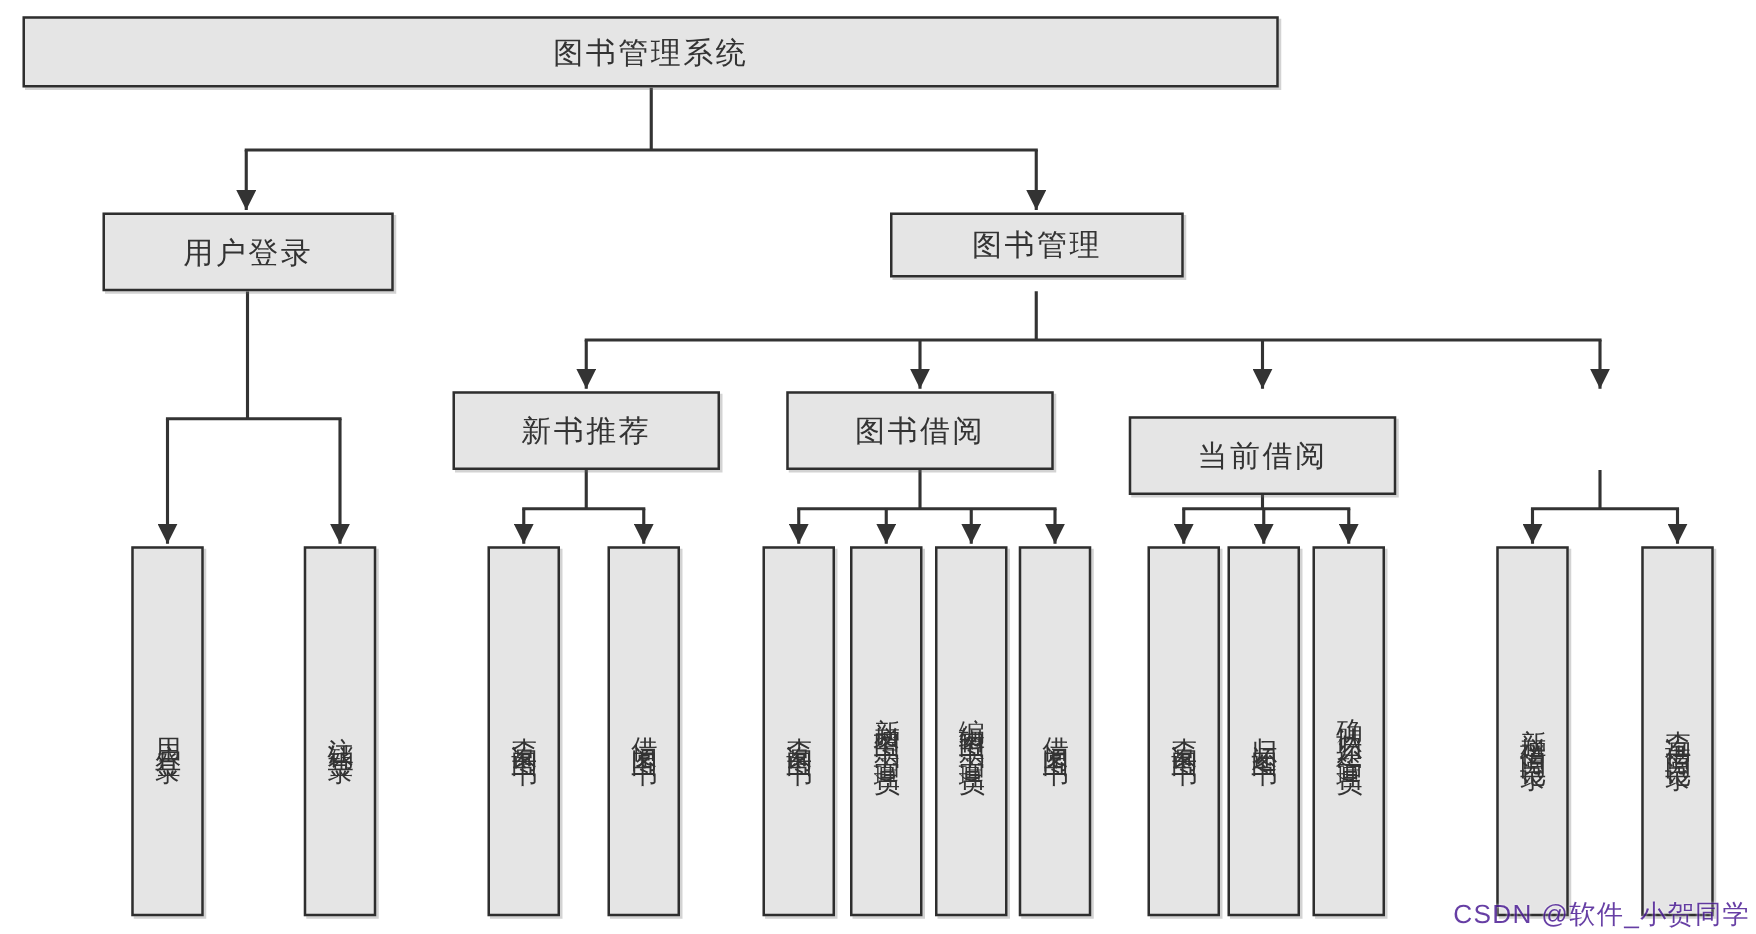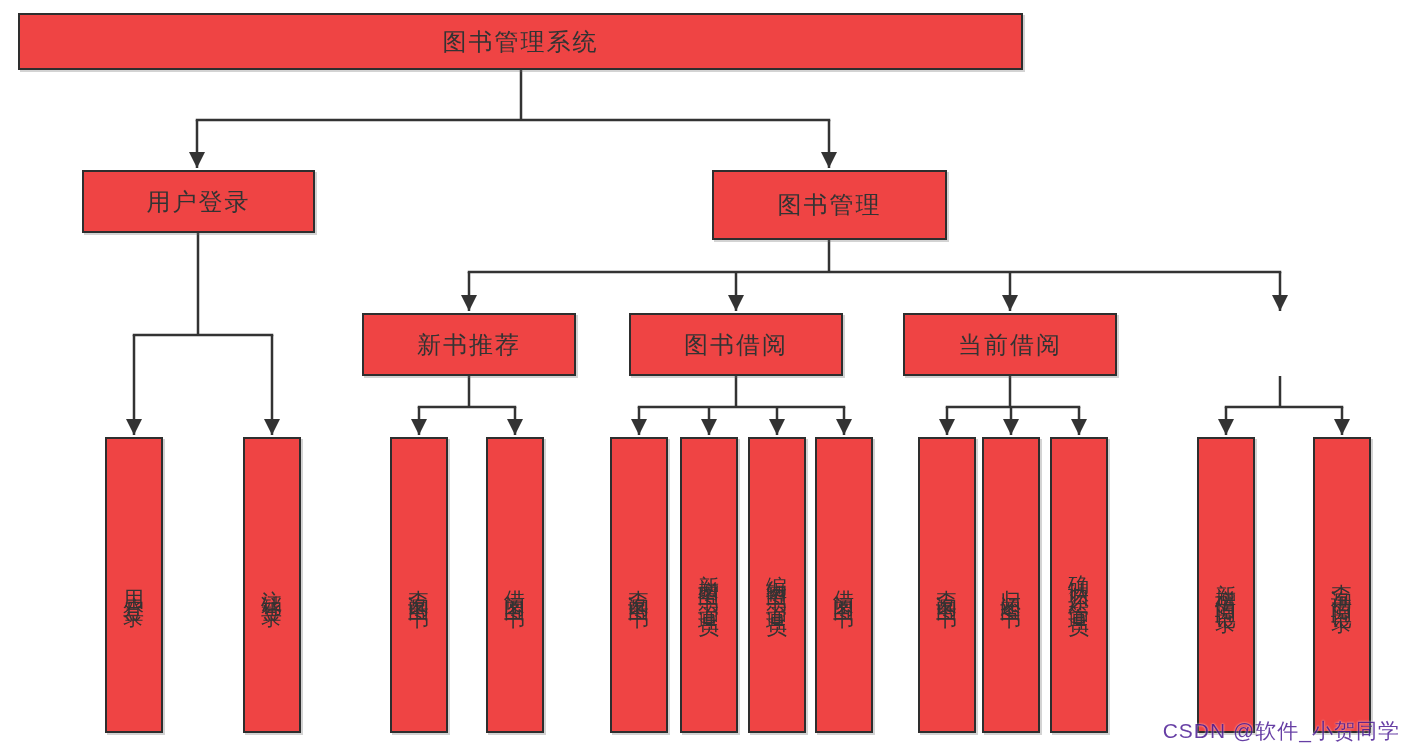--- a/index.html
+++ b/index.html
@@ -19,21 +19,21 @@
     position: absolute;
     left: 0;
     top: 0;
     width: 1405px;
     height: 747px;
   }
   .box {
     position: absolute;
     box-sizing: border-box;
     border: 2.5px solid #2e2e2e;
-    background: #ef4444;
+    background: #e5e5e5;
     box-shadow: 2px 2px 0 rgba(110,110,110,0.30);
     display: flex;
     align-items: center;
     justify-content: center;
   }
   .hlabel {
     font-size: 24px;
     color: #333333;
     letter-spacing: 2px;
     white-space: nowrap;
@@ -123,31 +123,31 @@
     </g>
   </svg>
 
   <div class="box" style="left:18px; top:13px; width:1005px; height:57px;">
     <span class="hlabel">图书管理系统</span>
   </div>
 
   <div class="box" style="left:82px; top:170px; width:233px; height:63px;">
     <span class="hlabel">用户登录</span>
   </div>
-  <div class="box" style="left:712px; top:170px; width:235px; height:70px;">
+  <div class="box" style="left:712px; top:170px; width:235px; height:52px;">
     <span class="hlabel">图书管理</span>
   </div>
 
   <div class="box lvl2" style="left:362px;">
     <span class="hlabel">新书推荐</span>
   </div>
   <div class="box lvl2" style="left:629px;">
     <span class="hlabel">图书借阅</span>
   </div>
-  <div class="box lvl2" style="left:903px;">
+  <div class="box lvl2" style="left:903px;margin-top:20px;">
     <span class="hlabel">当前借阅</span>
   </div>
 
   <div class="box leaf" style="left:105px;">
     <span class="vtext">用户登录</span>
   </div>
   <div class="box leaf" style="left:243px;">
     <span class="vtext">注销登录</span>
   </div>
 

